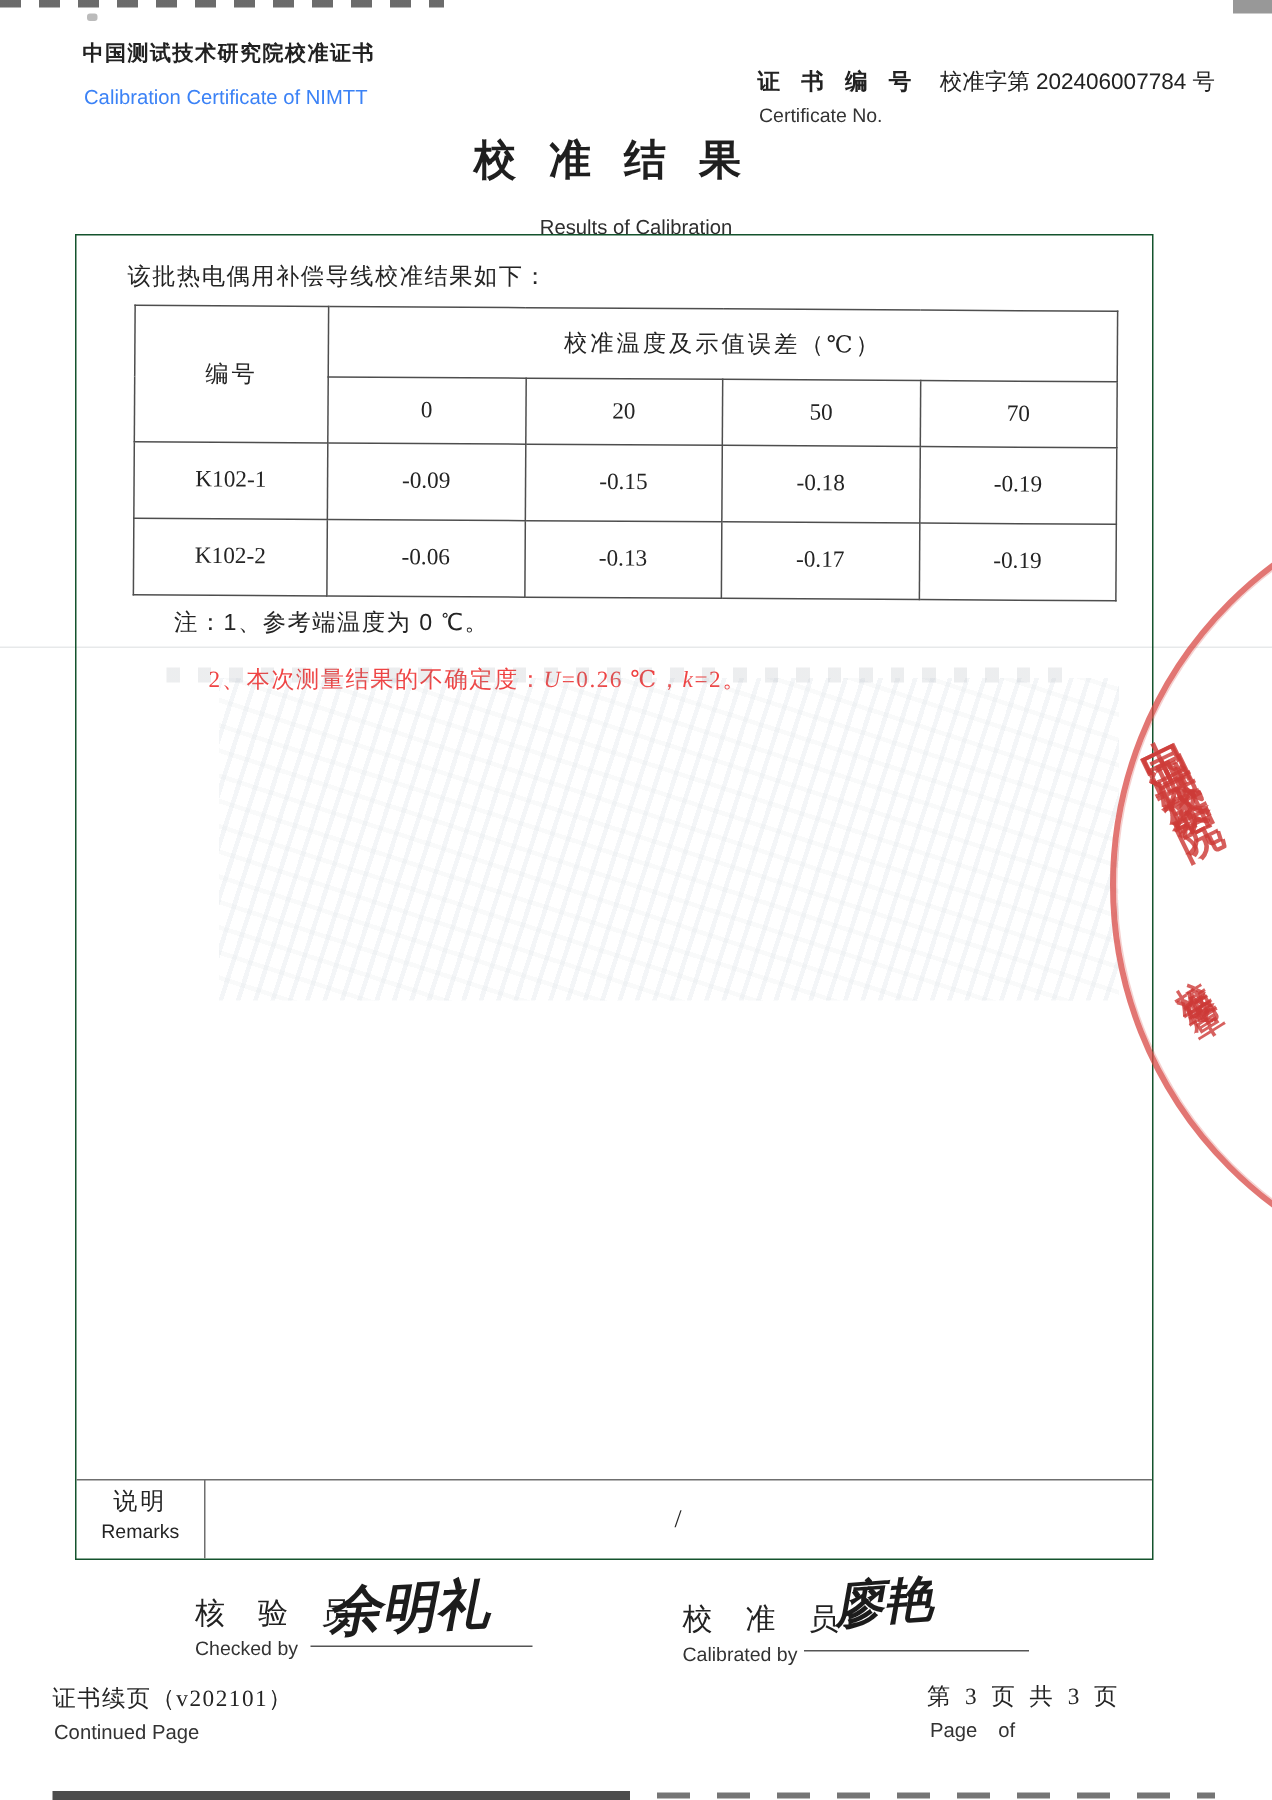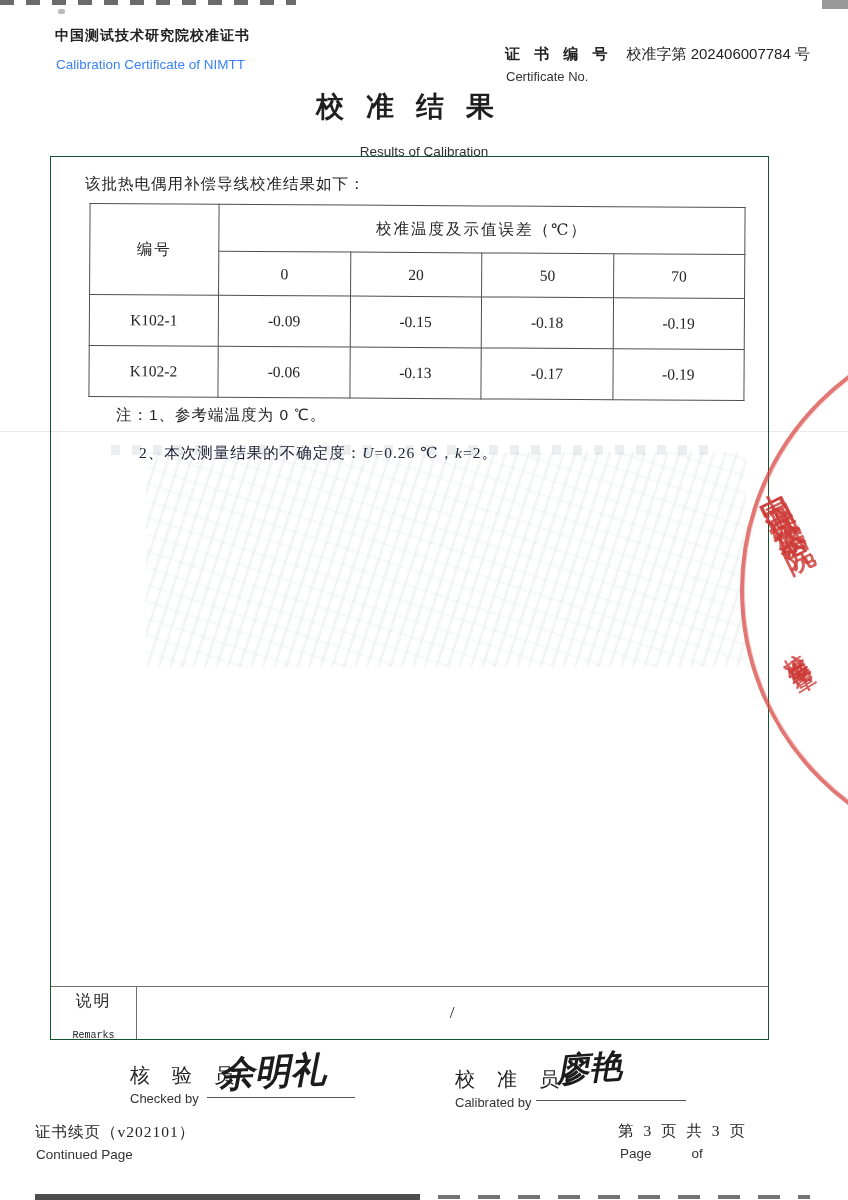--- a/index.html
+++ b/index.html
@@ -60,21 +60,21 @@
   }
   .col-id{width:128px;}
   .row-span-hdr{height:47px;font-size:16px;letter-spacing:2px;}
   .row-temps th{height:43px;}
   .row-data td{height:50px;}
 
   
   .note-line1{position:absolute;left:45px;top:248px;font-size:15.5px;letter-spacing:1px;
     font-family:Liberation Sans, sans-serif;color:#242424;margin-left:20px;}
   .note-line2{position:absolute;left:88px;top:286px;font-size:15.5px;letter-spacing:1px;
-    font-family:"Liberation Serif","DejaVu Serif",serif;color:#0f172a;text-align:center;}
+    font-family:"Liberation Serif","DejaVu Serif",serif;color:#ef4444;text-align:center;}
   .it{font-style:italic;}
 
   
   .watermark{
     position:absolute;left:95px;top:295px;width:600px;height:215px;
     background:
       repeating-linear-gradient(108deg, rgba(178,190,202,.16) 0 3px, transparent 3px 11px),
       repeating-linear-gradient(18deg, transparent 0 13px, rgba(188,198,208,.10) 13px 16px);
     opacity:.85;
   }
@@ -106,21 +106,21 @@
     font-size:22px;font-weight:bold;letter-spacing:4px;
     color:rgba(205,58,55,.8);
     font-family:"Liberation Serif","DejaVu Serif",serif;
   }
 
   
   .remarks-divider-h{position:absolute;left:0;top:829px;width:717px;height:1px;background:#6f6f6f;}
   .remarks-divider-v{position:absolute;left:85px;top:829px;width:1px;height:53px;background:#6f6f6f;}
   .remarks-label{position:absolute;left:0;top:834px;width:85px;text-align:center;color:#242424;}
   .remarks-label .cn{font-size:16px;letter-spacing:2px;font-family:"Liberation Serif","DejaVu Serif",serif;text-align:center;}
-  .remarks-label .en{font-size:10px;margin-top:18px;font-family:Liberation Mono, monospace;}
+  .remarks-label .en{font-size:13px;margin-top:1px;}
   .remarks-value{position:absolute;left:85px;top:829px;width:632px;height:53px;
     display:flex;align-items:center;justify-content:center;font-size:17px;
     font-family:"Liberation Serif","DejaVu Serif",serif;color:#242424;}
 
   
   .sig-group-label-cn{font-size:20px;letter-spacing:5px;color:#222;
     font-family:Liberation Mono, monospace;}
   .sig-group-label-en{font-size:13px;color:#333;margin-top:2px;letter-spacing:0;}
   .sig-checked-labels{left:130px;top:1062px;}
   .sig-calibrated-labels{left:455px;top:1066px;}
@@ -133,21 +133,21 @@
   .sig-name-checked{left:218px;top:1048px;font-size:36px;transform:rotate(-3deg);}
   .sig-name-calibrated{left:556px;top:1046px;font-size:33px;transform:rotate(-4deg);}
 
   
   .footer-left-cn{left:35px;top:1122px;font-size:15.5px;letter-spacing:1px;color:#242424;
     font-family:"Liberation Serif","DejaVu Serif",serif;}
   .footer-left-en{left:36px;top:1147px;font-size:13.5px;color:#333;}
   .footer-right-cn{left:618px;top:1121px;font-size:15.5px;letter-spacing:3px;color:#242424;
     font-family:"Liberation Serif","DejaVu Serif",serif;}
   .footer-right-en{left:620px;top:1146px;font-size:13.5px;color:#333;}
-  .footer-right-en .of{margin-left:40px;}
+  .footer-right-en .of{margin-left:14px;}
 </style>
 </head>
 <body>
 
 <div class="abs scan-top-dashes"></div>
 <div class="abs scan-top-corner"></div>
 <div class="abs scan-speck"></div>
 <div class="abs scan-bottom-bar"></div>
 <div class="abs scan-bottom-dashes"></div>
 <div class="abs crease-line"></div>

